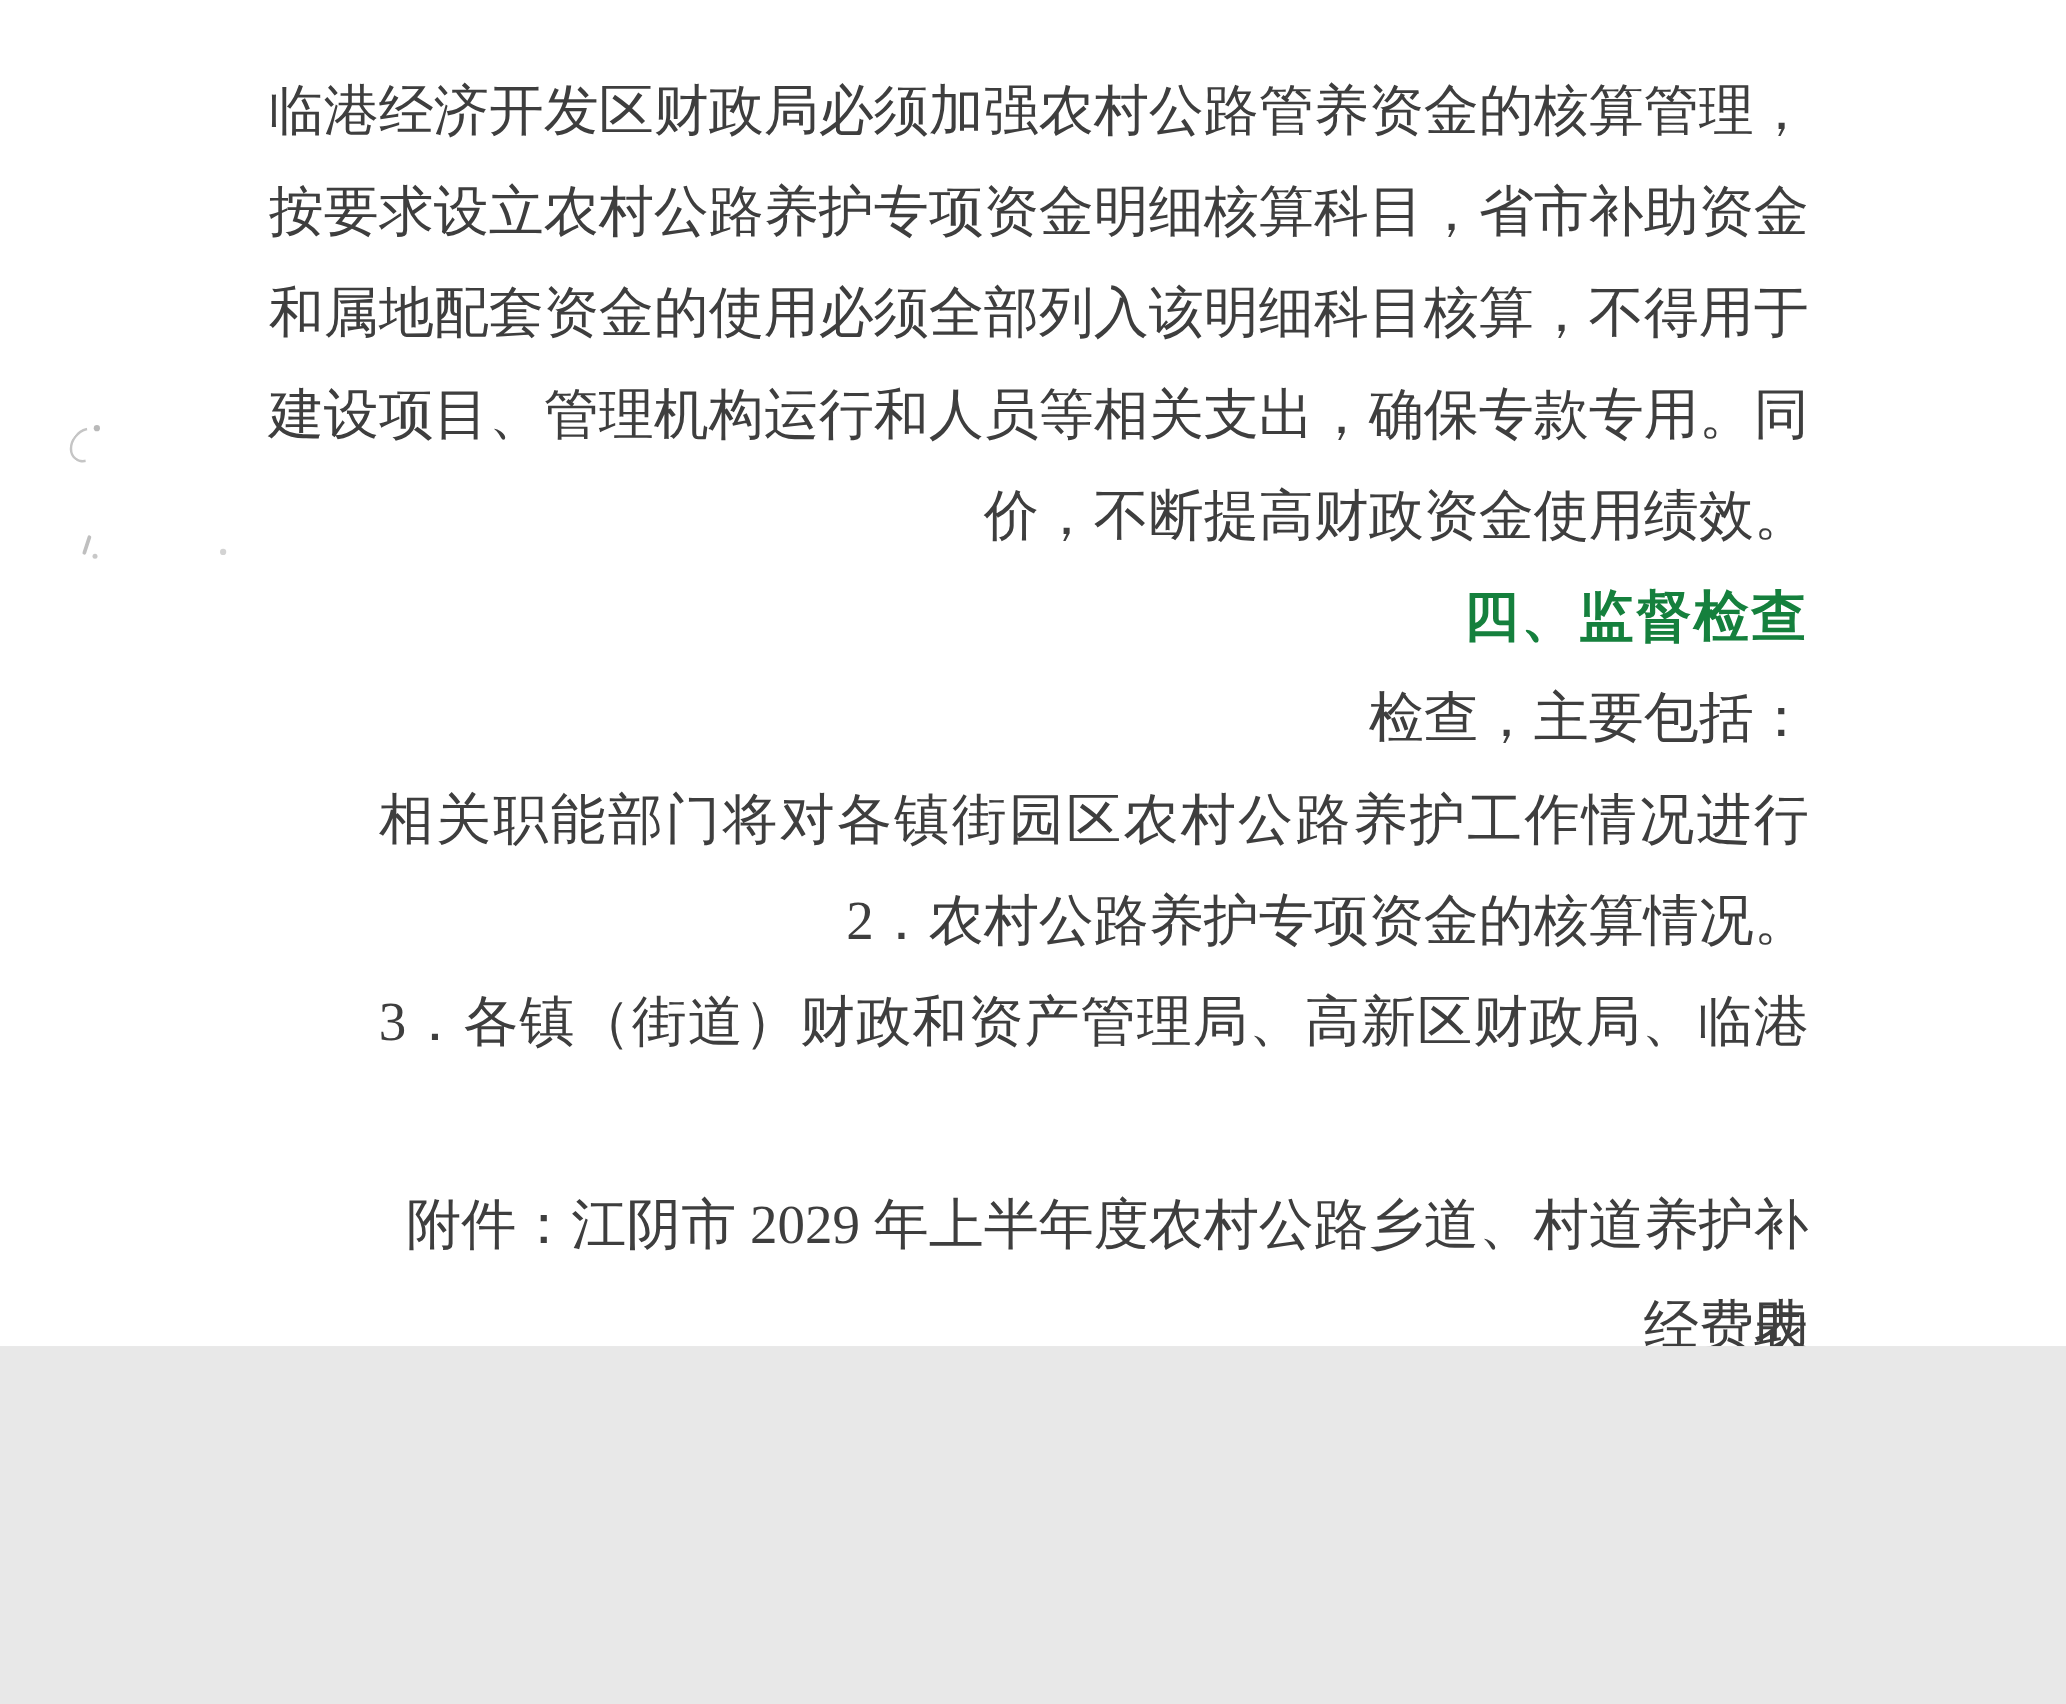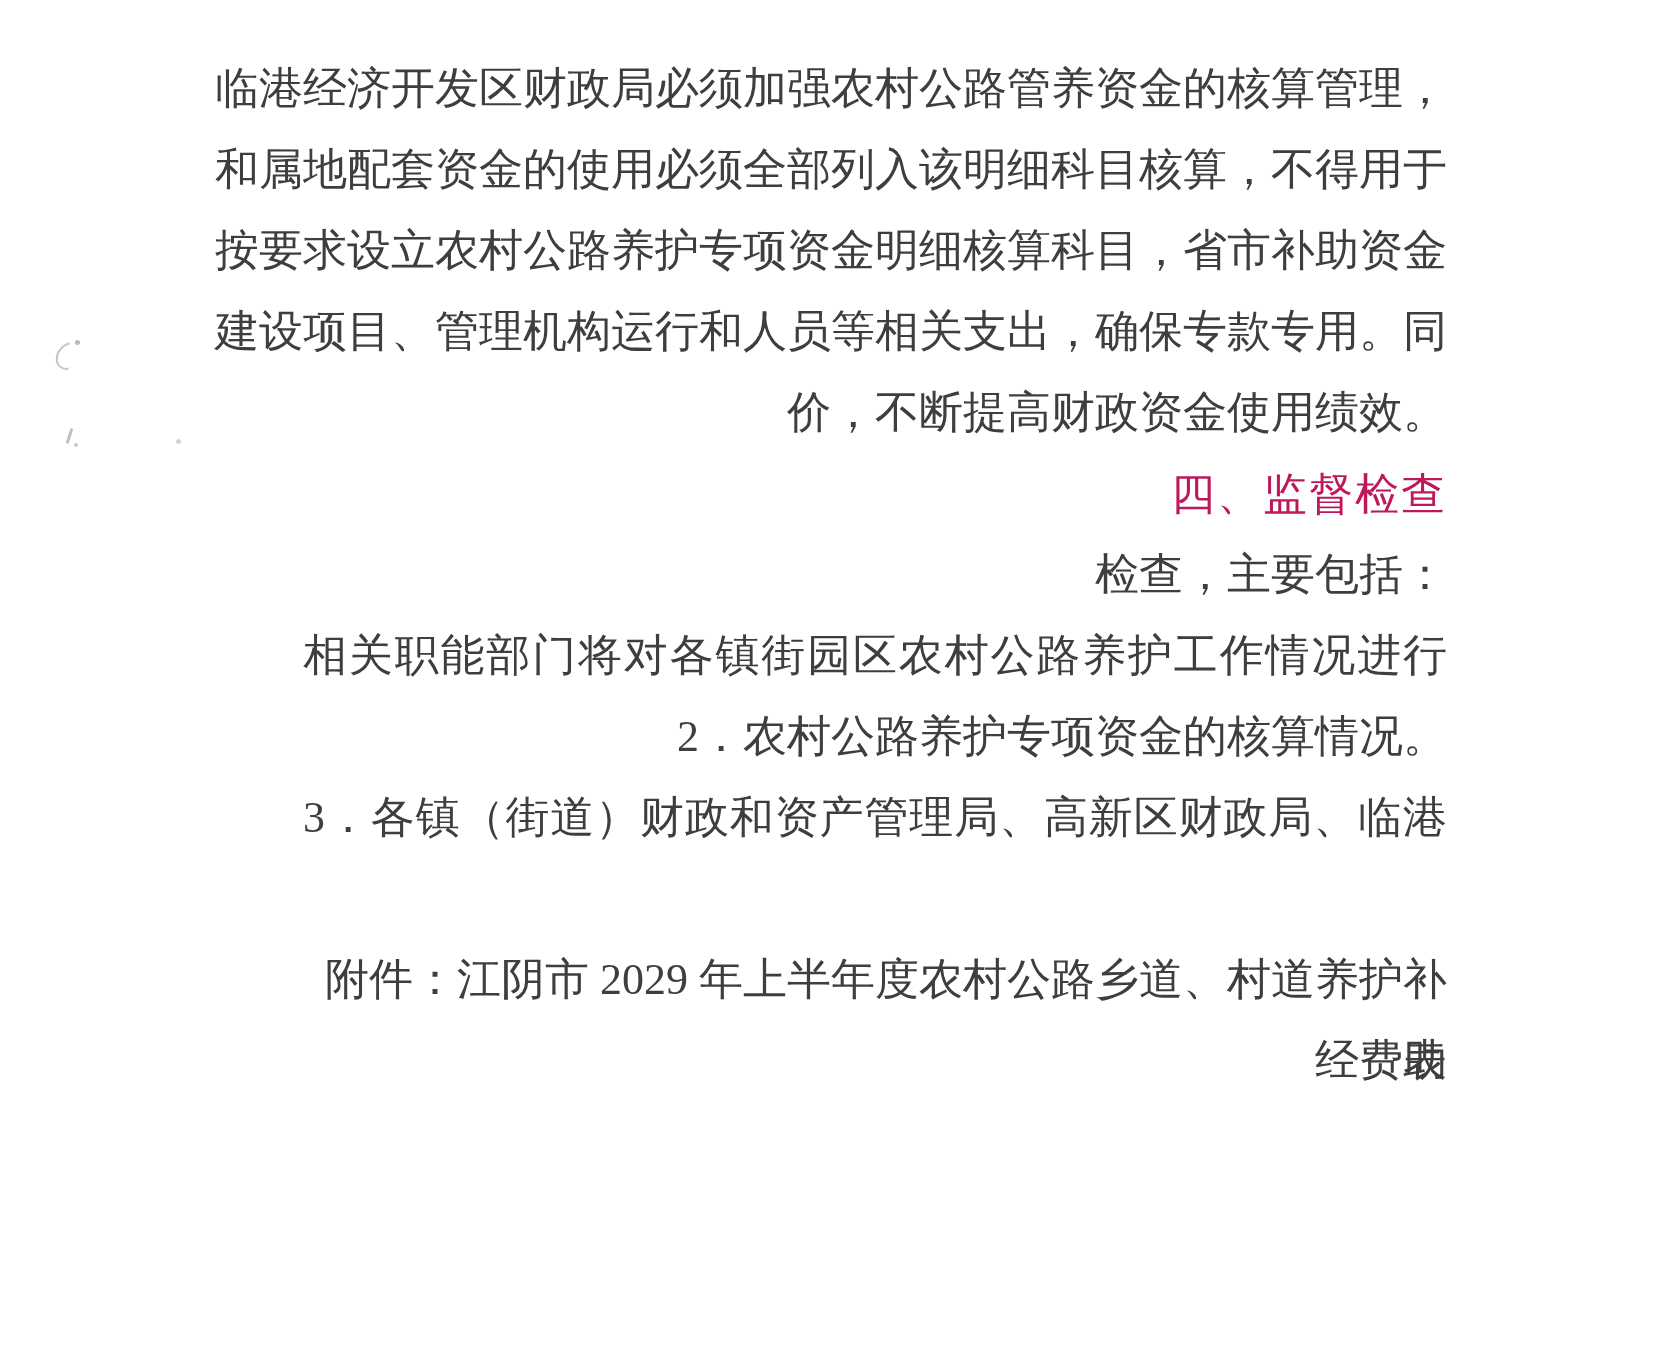--- a/index.html
+++ b/index.html
@@ -3,21 +3,21 @@
 <meta charset="utf-8">
 <style>
   html, body {
     margin: 0;
     padding: 0;
     background: #e8e8e8;
   }
   .page {
     position: relative;
     width: 1653px;
-    height: 1363px;
+    height: 1077px;
     background: #ffffff;
     overflow: hidden;
     font-family: "Liberation Serif", "DejaVu Serif", serif;
   }
   .textblock {
     position: absolute;
     left: 215px;
     top: 48px;
     width: 1232px;
     color: #3e3e3e;
@@ -34,22 +34,22 @@
   .j {
     text-align: justify;
     text-align-last: justify;
   }
   
   .ind  { text-indent: 88px; }
   
   .ind5 { text-indent: 220px; }
   .heading {
     font-family: "Liberation Sans", "DejaVu Sans", sans-serif;
-    font-weight: 400;
-    color: #be185d;
+    font-weight: 700;
+    color: #15803d;
     letter-spacing: 2px;
   }
   
   .artifact { position: absolute; }
   .artifact-curve {
     left: 57px; top: 341px;
     width: 20px; height: 26px;
     border: 2px solid #969696;
     border-top-color: transparent;
     border-right-color: transparent;
@@ -93,22 +93,22 @@
 <div class="page">
 
   <div class="artifact artifact-curve"></div>
   <div class="artifact artifact-curve-dot"></div>
   <div class="artifact artifact-tick"></div>
   <div class="artifact artifact-tick-dot"></div>
   <div class="artifact artifact-dot"></div>
 
   <div class="textblock">
     <div class="line j">临港经济开发区财政局必须加强农村公路管养资金的核算管理，</div>
+    <div class="line j">按要求设立农村公路养护专项资金明细核算科目，省市补助资金</div>
     <div class="line j">和属地配套资金的使用必须全部列入该明细科目核算，不得用于</div>
-    <div class="line j">按要求设立农村公路养护专项资金明细核算科目，省市补助资金</div>
     <div class="line j">建设项目、管理机构运行和人员等相关支出，确保专款专用。同</div>
     <div class="line">价，不断提高财政资金使用绩效。</div>
     <div class="line ind heading">四、监督检查</div>
     <div class="line">检查，主要包括：</div>
     <div class="line ind j">相关职能部门将对各镇街园区农村公路养护工作情况进行</div>
     <div class="line ind">2．农村公路养护专项资金的核算情况。</div>
     <div class="line ind j">3．各镇（街道）财政和资产管理局、高新区财政局、临港</div>
     <div class="line"></div>
     <div class="line ind">附件：江阴市 2029 年上半年度农村公路乡道、村道养护补助</div>
     <div class="line ind5">经费表</div>

